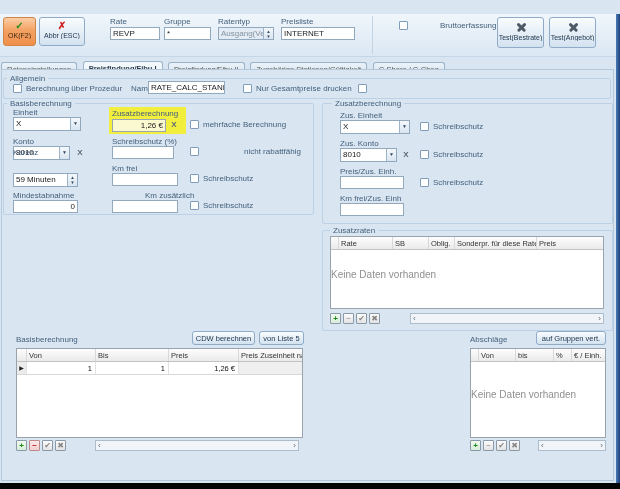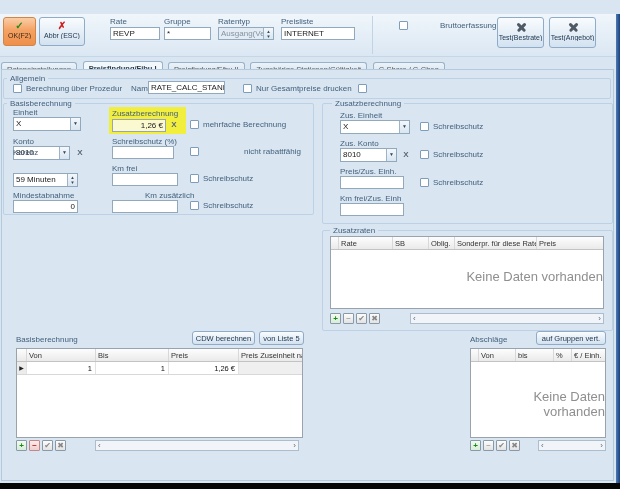--- a/index.html
+++ b/index.html
@@ -73,21 +73,21 @@
   .inp.hl-field { background:#fbf9d0; border-color:#9aa5b1; }
 
   
   .tbl { position:absolute; background:#fff; border:1px solid #98a3ad; }
   .thead { display:flex; height:13px; background:linear-gradient(#fdfdfd,#eaeaea); border-bottom:1px solid #c3c3c3; }
   .th { font-size:7.5px; color:#333; padding:2px 2px 0; border-right:1px solid #d8d8d8; white-space:nowrap; overflow:hidden; }
   .trow { display:flex; height:13px; border-bottom:1px solid #d8d8d8; }
   .td { font-size:7.5px; color:#111; padding:2px 3px 0; border-right:1px solid #e2e2e2; white-space:nowrap; overflow:hidden; text-align:right; }
   .td.sel { background:#ececec; text-align:center; padding:2px 0 0; font-size:6px; color:#222; }
   .td.dim { background:#efefef; }
-  .empty-msg { position:absolute; width:100%; text-align:right; font-size:13px; color:#8f8f8f; }
+  .empty-msg { position:absolute; width:100%; text-align:left; font-size:10px; color:#8f8f8f; }
 
   .gridbtn { position:absolute; width:11px; height:11px; border:1px solid #8a99a8; border-radius:1px;
     background:linear-gradient(#fcfcfc,#e3e3e3); font-size:8px; line-height:9px; text-align:center; color:#888; }
   .gridbtn.add { color:#178a17; font-weight:bold; background:linear-gradient(#f2fbf2,#d8ecd8); }
   .gridbtn.rem-active { color:#c22525; font-weight:bold; background:linear-gradient(#fbeaea,#f0cfcf); border-color:#c08989; }
   .scrollbar { position:absolute; height:11px; background:#f1f5f9; border:1px solid #aebdcc;
     display:flex; justify-content:space-between; align-items:center; font-size:8px; color:#5c6c7c; padding:0 2px; line-height:9px; }
 
   .vline { position:absolute; width:1px; background:#c2d3e3; }
 </style>

